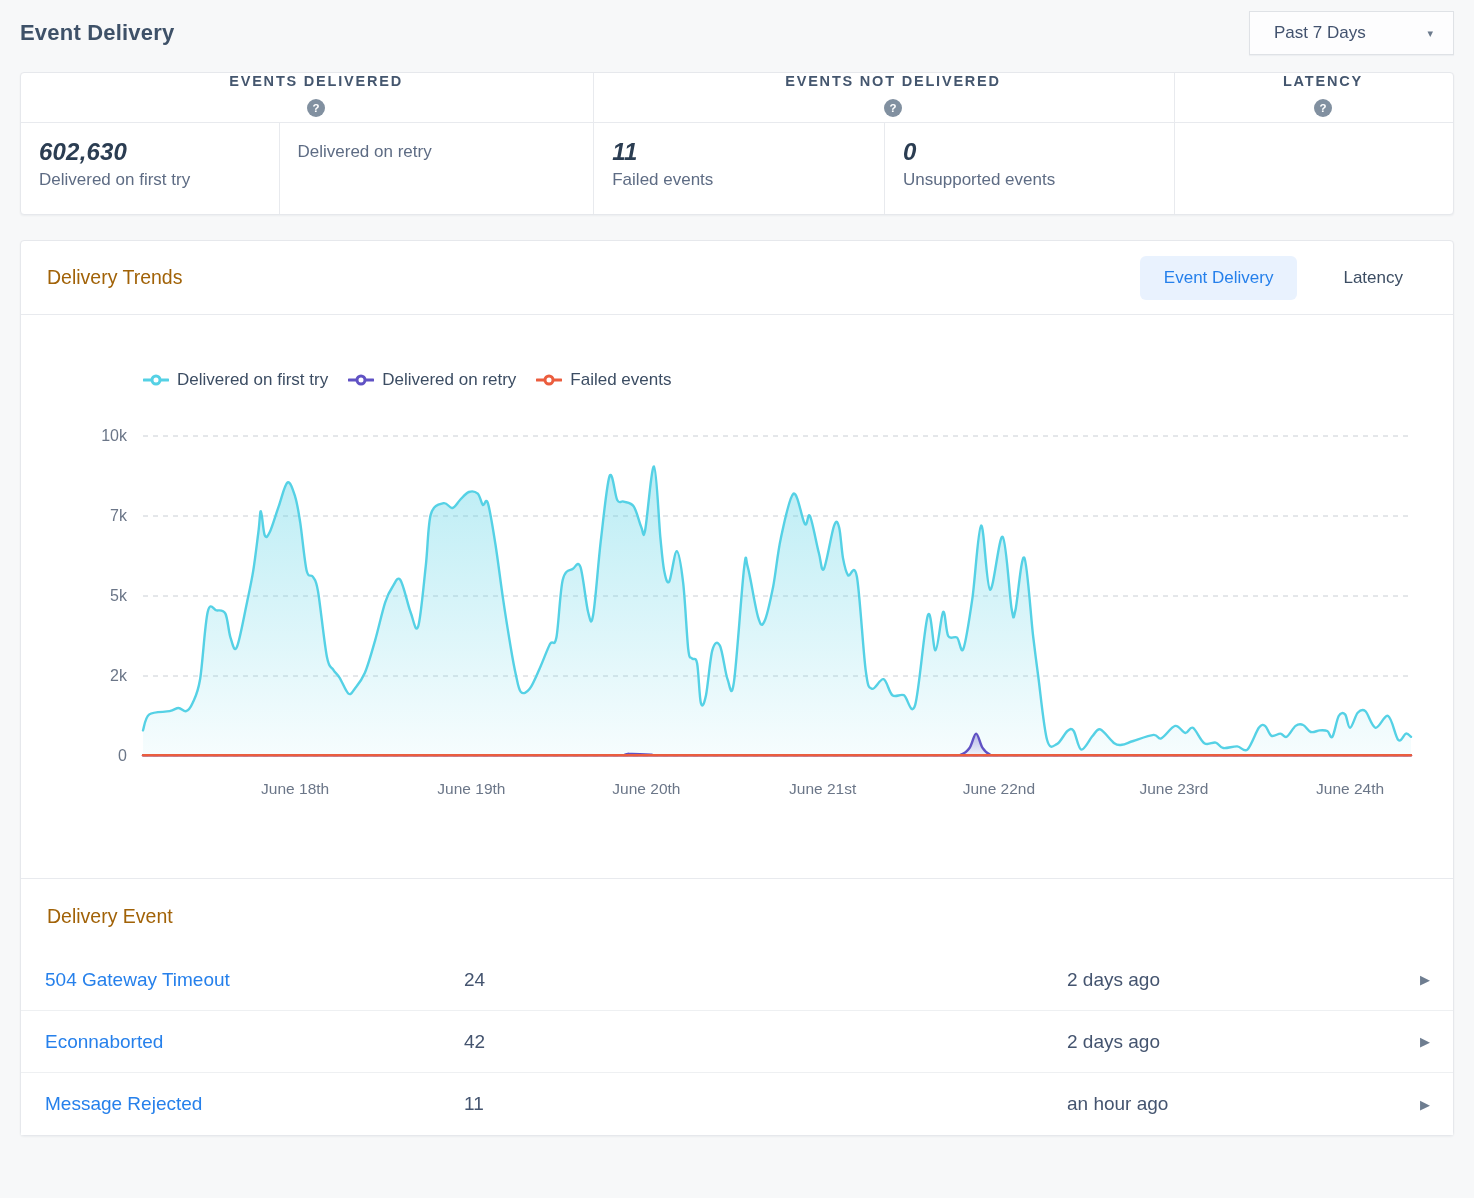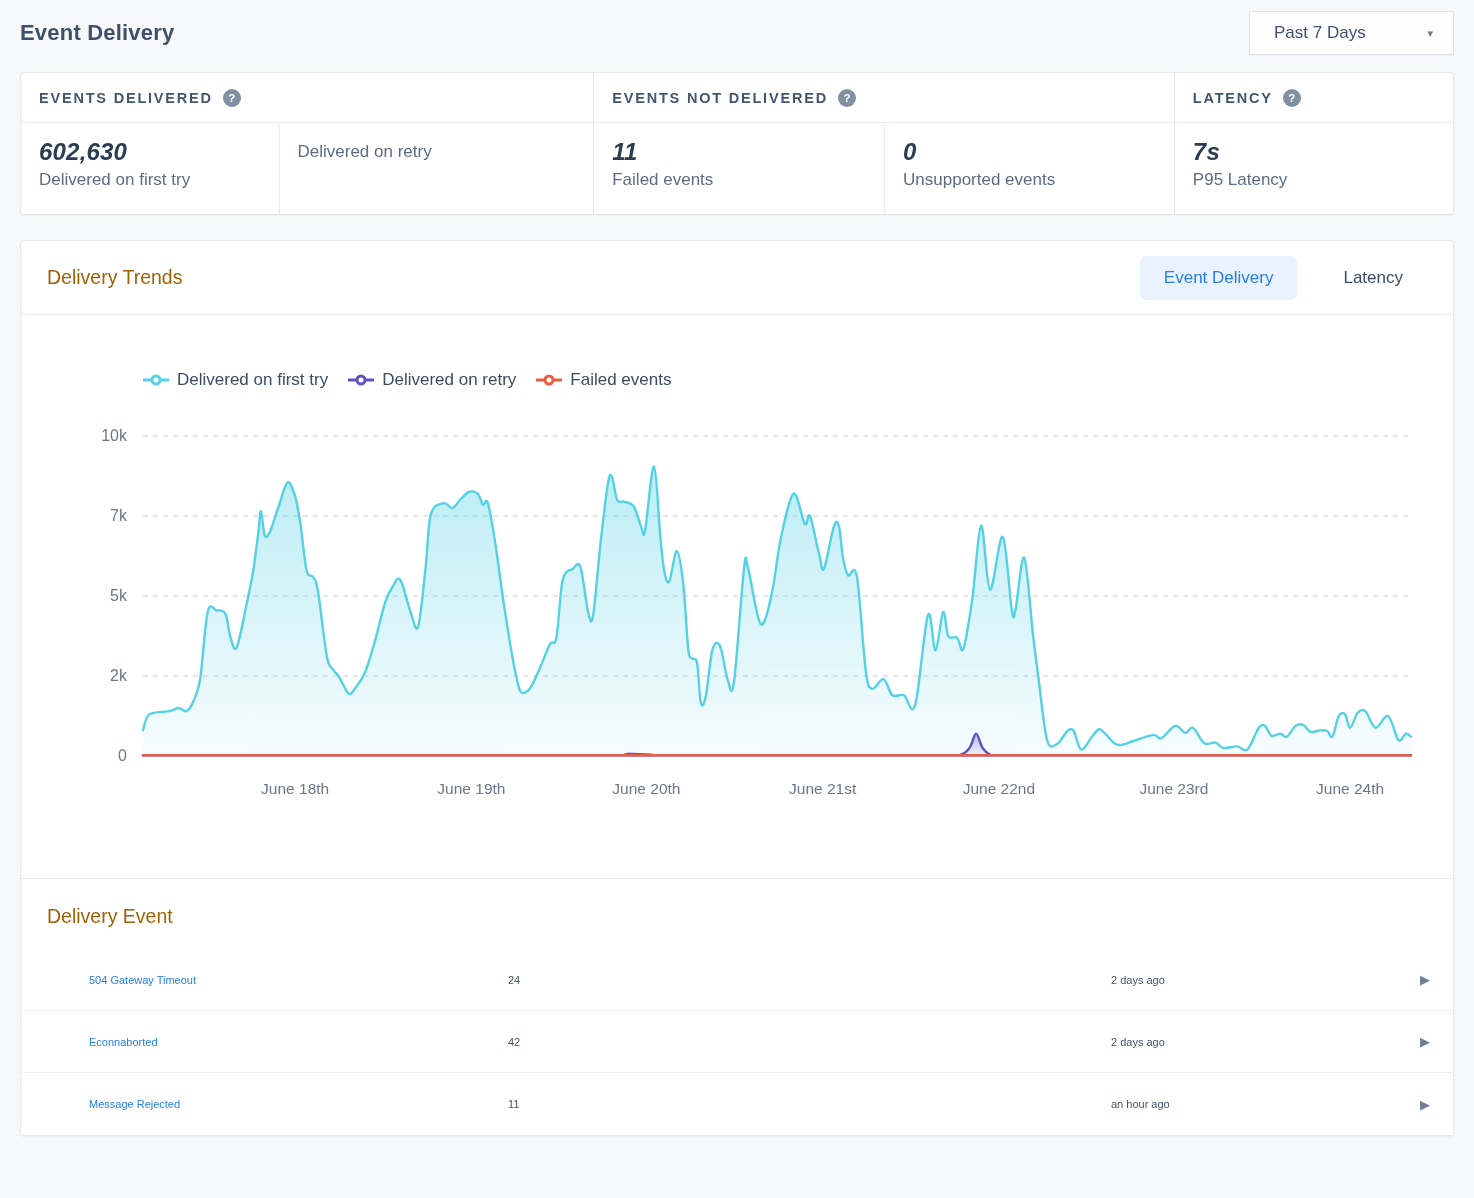--- a/index.html
+++ b/index.html
@@ -14,21 +14,21 @@
     display:flex; align-items:center; justify-content:space-between; padding:0 20px 0 24px; cursor:pointer;
     box-shadow:0 1px 1px rgba(9,30,66,.04); }
   .range-btn .val { font-size:17px; color:#42526e; }
   .range-btn .caret { font-size:11px; color:#6b7a8c; }
 
   
   .stats-card { margin-top:14px; background:#fff; border:1px solid #e6e8ec; border-radius:4px;
     box-shadow:0 1px 2px rgba(9,30,66,.05); display:grid; grid-template-columns:2.05fr 2.08fr 1fr; }
   .stat-group { display:flex; flex-direction:column; }
   .stat-group + .stat-group { border-left:1px solid #e8eaee; }
-  .stat-header { height:50px; display:flex; align-items:center; gap:10px; padding-left:18px; border-bottom:1px solid #e8eaee; }
+  .stat-header { height:50px; display:flex; align-items:center; gap:10px; padding-left:18px; border-bottom:1px solid #e8eaee;flex-direction:column; }
   .stat-header .lbl { font-size:14.5px; font-weight:700; letter-spacing:1.8px; color:#44566e; }
   .help { width:18px; height:18px; border-radius:50%; background:#8190a0; color:#fff; font-size:11.5px; font-weight:700;
     display:inline-flex; align-items:center; justify-content:center; cursor:pointer; }
   .stat-values { height:91px; display:grid; }
   .cols-2 { grid-template-columns:1fr 1fr; }
   .g1 .stat-values { grid-template-columns:0.9fr 1.1fr; }
   .metric { padding:15px 0 0 18px; }
   .metric + .metric { border-left:1px solid #e8eaee; }
   .metric .num { font-size:24px; font-weight:700; color:#2b3d52; letter-spacing:.2px;font-style:italic; }
   .metric .sub { margin-top:4px; font-size:17px; color:#5e6c84; }
@@ -48,21 +48,21 @@
   .trends-pad { padding-bottom:57px; }
 
   .issues-section { border-top:1px solid #e8eaee; }
   .issues-head { padding:26px 26px 21px; }
   .tbl-header { height:47px; background:#f7f8f9; border-top:1px solid #e9ebee; border-bottom:1px solid #e9ebee;
     display:grid; grid-template-columns:419px 603px 1fr 56px; align-items:center; padding-left:24px; }
   .tbl-header .th { font-size:16px; font-weight:700; color:#44546f; }
   .tbl-row { height:62px; display:grid; grid-template-columns:419px 603px 1fr 56px; align-items:center; padding-left:24px;
     border-bottom:1px solid #eef0f2; background:#fff; cursor:pointer; }
   .tbl-row:last-child { border-bottom:none; }
-  .cell { font-size:11px; color:#44546f;margin-left:44px; }
+  .cell { font-size:19px; color:#44546f; }
   .cell.link { color:#2680eb; cursor:pointer; }
   .chev { justify-self:center; color:#6e7d90; font-size:13px; cursor:pointer; }
 </style>
 </head>
 <body>
 
 <div class="wrap">
 
   <div class="topbar">
     <div class="page-title">Event Delivery</div>
@@ -101,26 +101,20 @@
         <div class="metric">
           <div class="num">0</div>
           <div class="sub">Unsupported events</div>
         </div>
       </div>
     </div>
     <div class="stat-group">
       <div class="stat-header">
         <span class="lbl">LATENCY</span>
         <span class="help">?</span>
-      </div>
-      <div class="stat-values">
-        <div class="metric">
-          <div class="num">7s</div>
-          <div class="sub">P95 Latency</div>
-        </div>
       </div>
     </div>
   </div>
 
   <div class="panel">
     <div class="trends-section trends-pad">
       <div class="card-header">
         <div class="card-title">Delivery Trends</div>
         <div class="tabs">
           <div class="tab active">Event Delivery</div>

